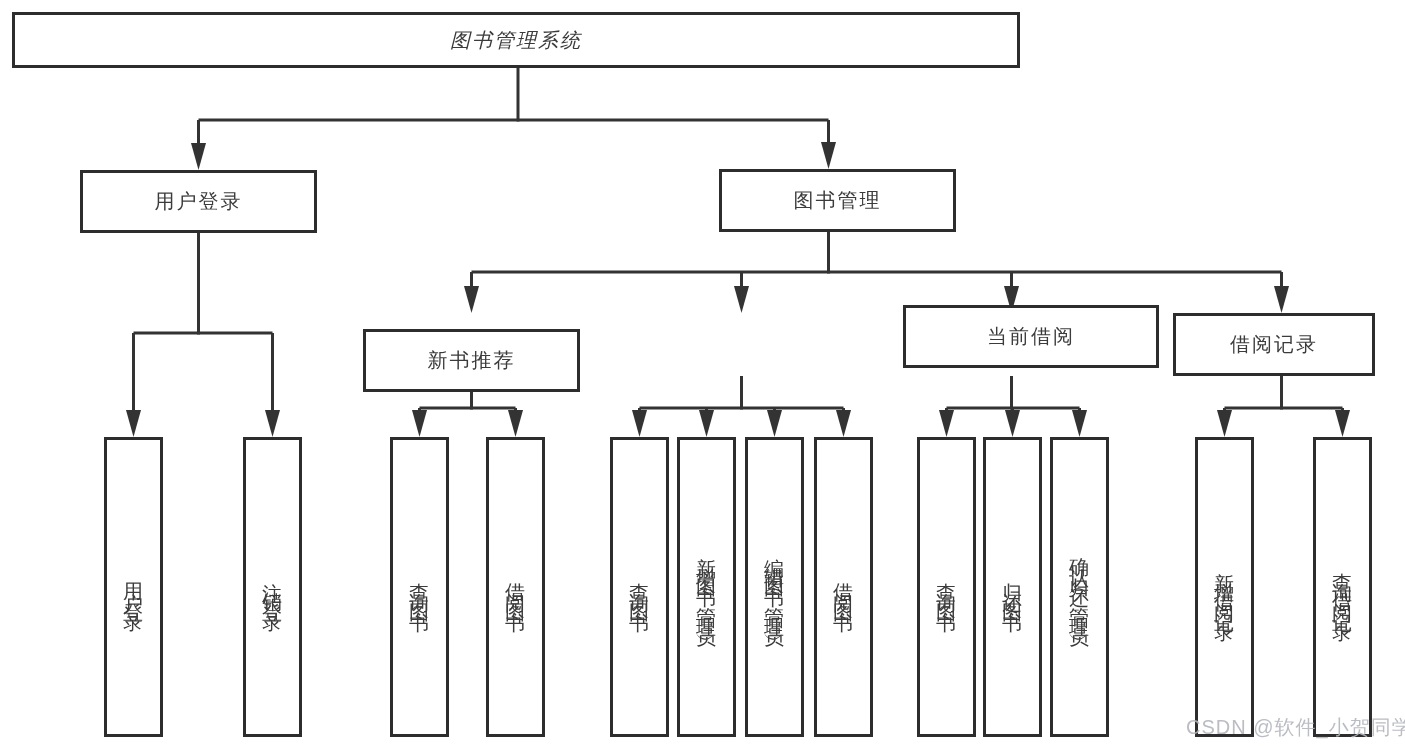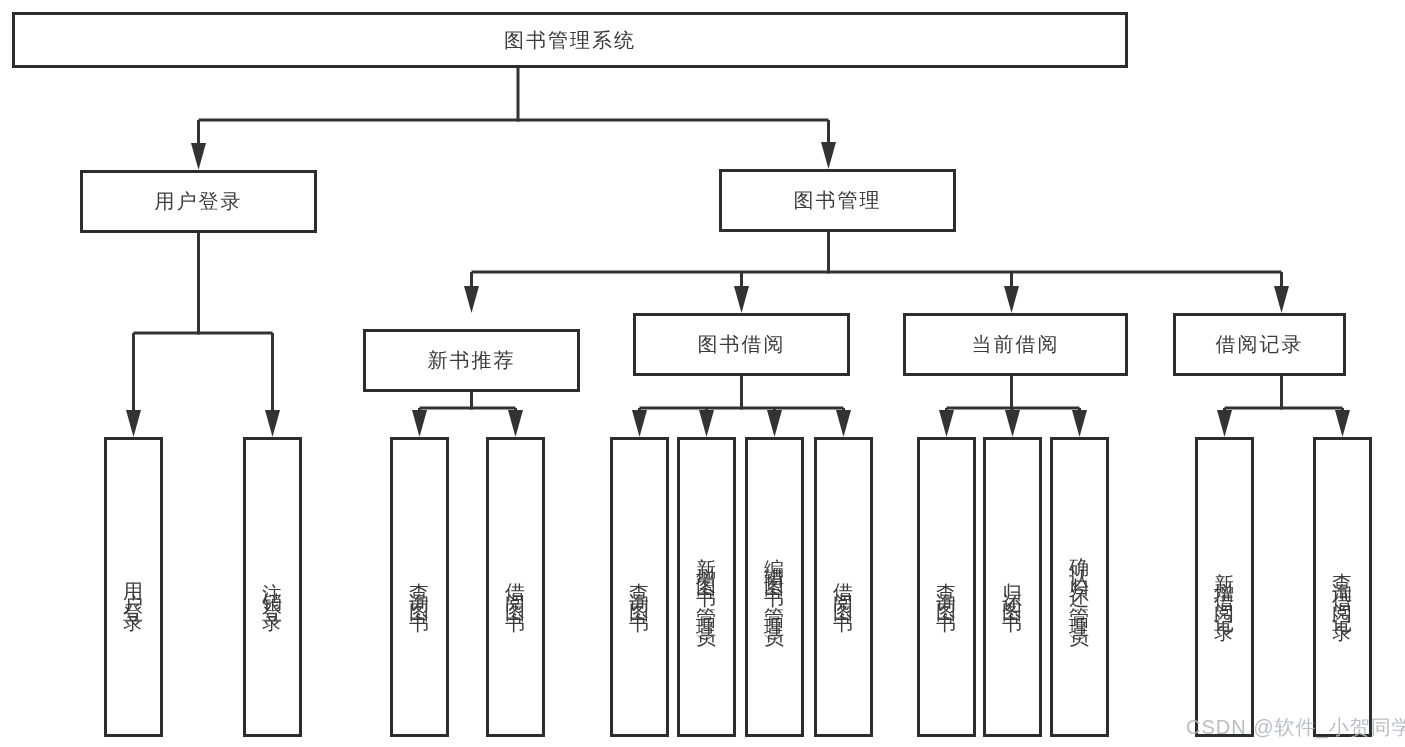--- a/index.html
+++ b/index.html
@@ -104,41 +104,38 @@
       <line x1="1012.5" y1="408" x2="1012.5" y2="417" stroke="#333333" stroke-width="3"></line>
       <polygon points="1005,410 1020,410 1012.5,437" fill="#333333"></polygon>
       <line x1="1079.5" y1="408" x2="1079.5" y2="417" stroke="#333333" stroke-width="3"></line>
       <polygon points="1072,410 1087,410 1079.5,437" fill="#333333"></polygon>
       <line x1="1224.5" y1="408" x2="1224.5" y2="417" stroke="#333333" stroke-width="3"></line>
       <polygon points="1217,410 1232,410 1224.5,437" fill="#333333"></polygon>
       <line x1="1342.5" y1="408" x2="1342.5" y2="417" stroke="#333333" stroke-width="3"></line>
       <polygon points="1335,410 1350,410 1342.5,437" fill="#333333"></polygon>
     </svg>
 
-  <div class="node hbox" style="left:12px;top:12px;width:1116px;height:56px;">
+  <div class="node hbox" style="left:12px;top:12px;width:1008px;height:56px;font-style:italic;">
     <span class="lbl">图书管理系统</span>
   </div>
 
   <div class="node hbox" style="left:80px;top:170px;width:237px;height:63px;">
     <span class="lbl">用户登录</span>
   </div>
   <div class="node hbox" style="left:719px;top:169px;width:237px;height:63px;">
     <span class="lbl">图书管理</span>
   </div>
 
   <div class="node hbox" style="left:363px;top:313px;width:217px;height:63px;margin-top:16px;">
     <span class="lbl">新书推荐</span>
   </div>
-  <div class="node hbox" style="left:633px;top:313px;width:217px;height:63px;">
-    <span class="lbl">图书借阅</span>
-  </div>
-  <div class="node hbox" style="left:903px;top:313px;width:225px;height:63px;">
+  <div class="node hbox" style="left:903px;top:305px;width:256px;height:63px;">
     <span class="lbl">当前借阅</span>
   </div>
-  <div class="node hbox" style="left:1173px;top:313px;width:173px;height:63px;">
+  <div class="node hbox" style="left:1173px;top:313px;width:202px;height:63px;">
     <span class="lbl">借阅记录</span>
   </div>
 
   <div class="node vbox" style="left:104px;top:437px;width:59px;height:300px;">
     <span class="lbl">用户登录</span>
   </div>
   <div class="node vbox" style="left:243px;top:437px;width:59px;height:300px;">
     <span class="lbl">注销登录</span>
   </div>
 

